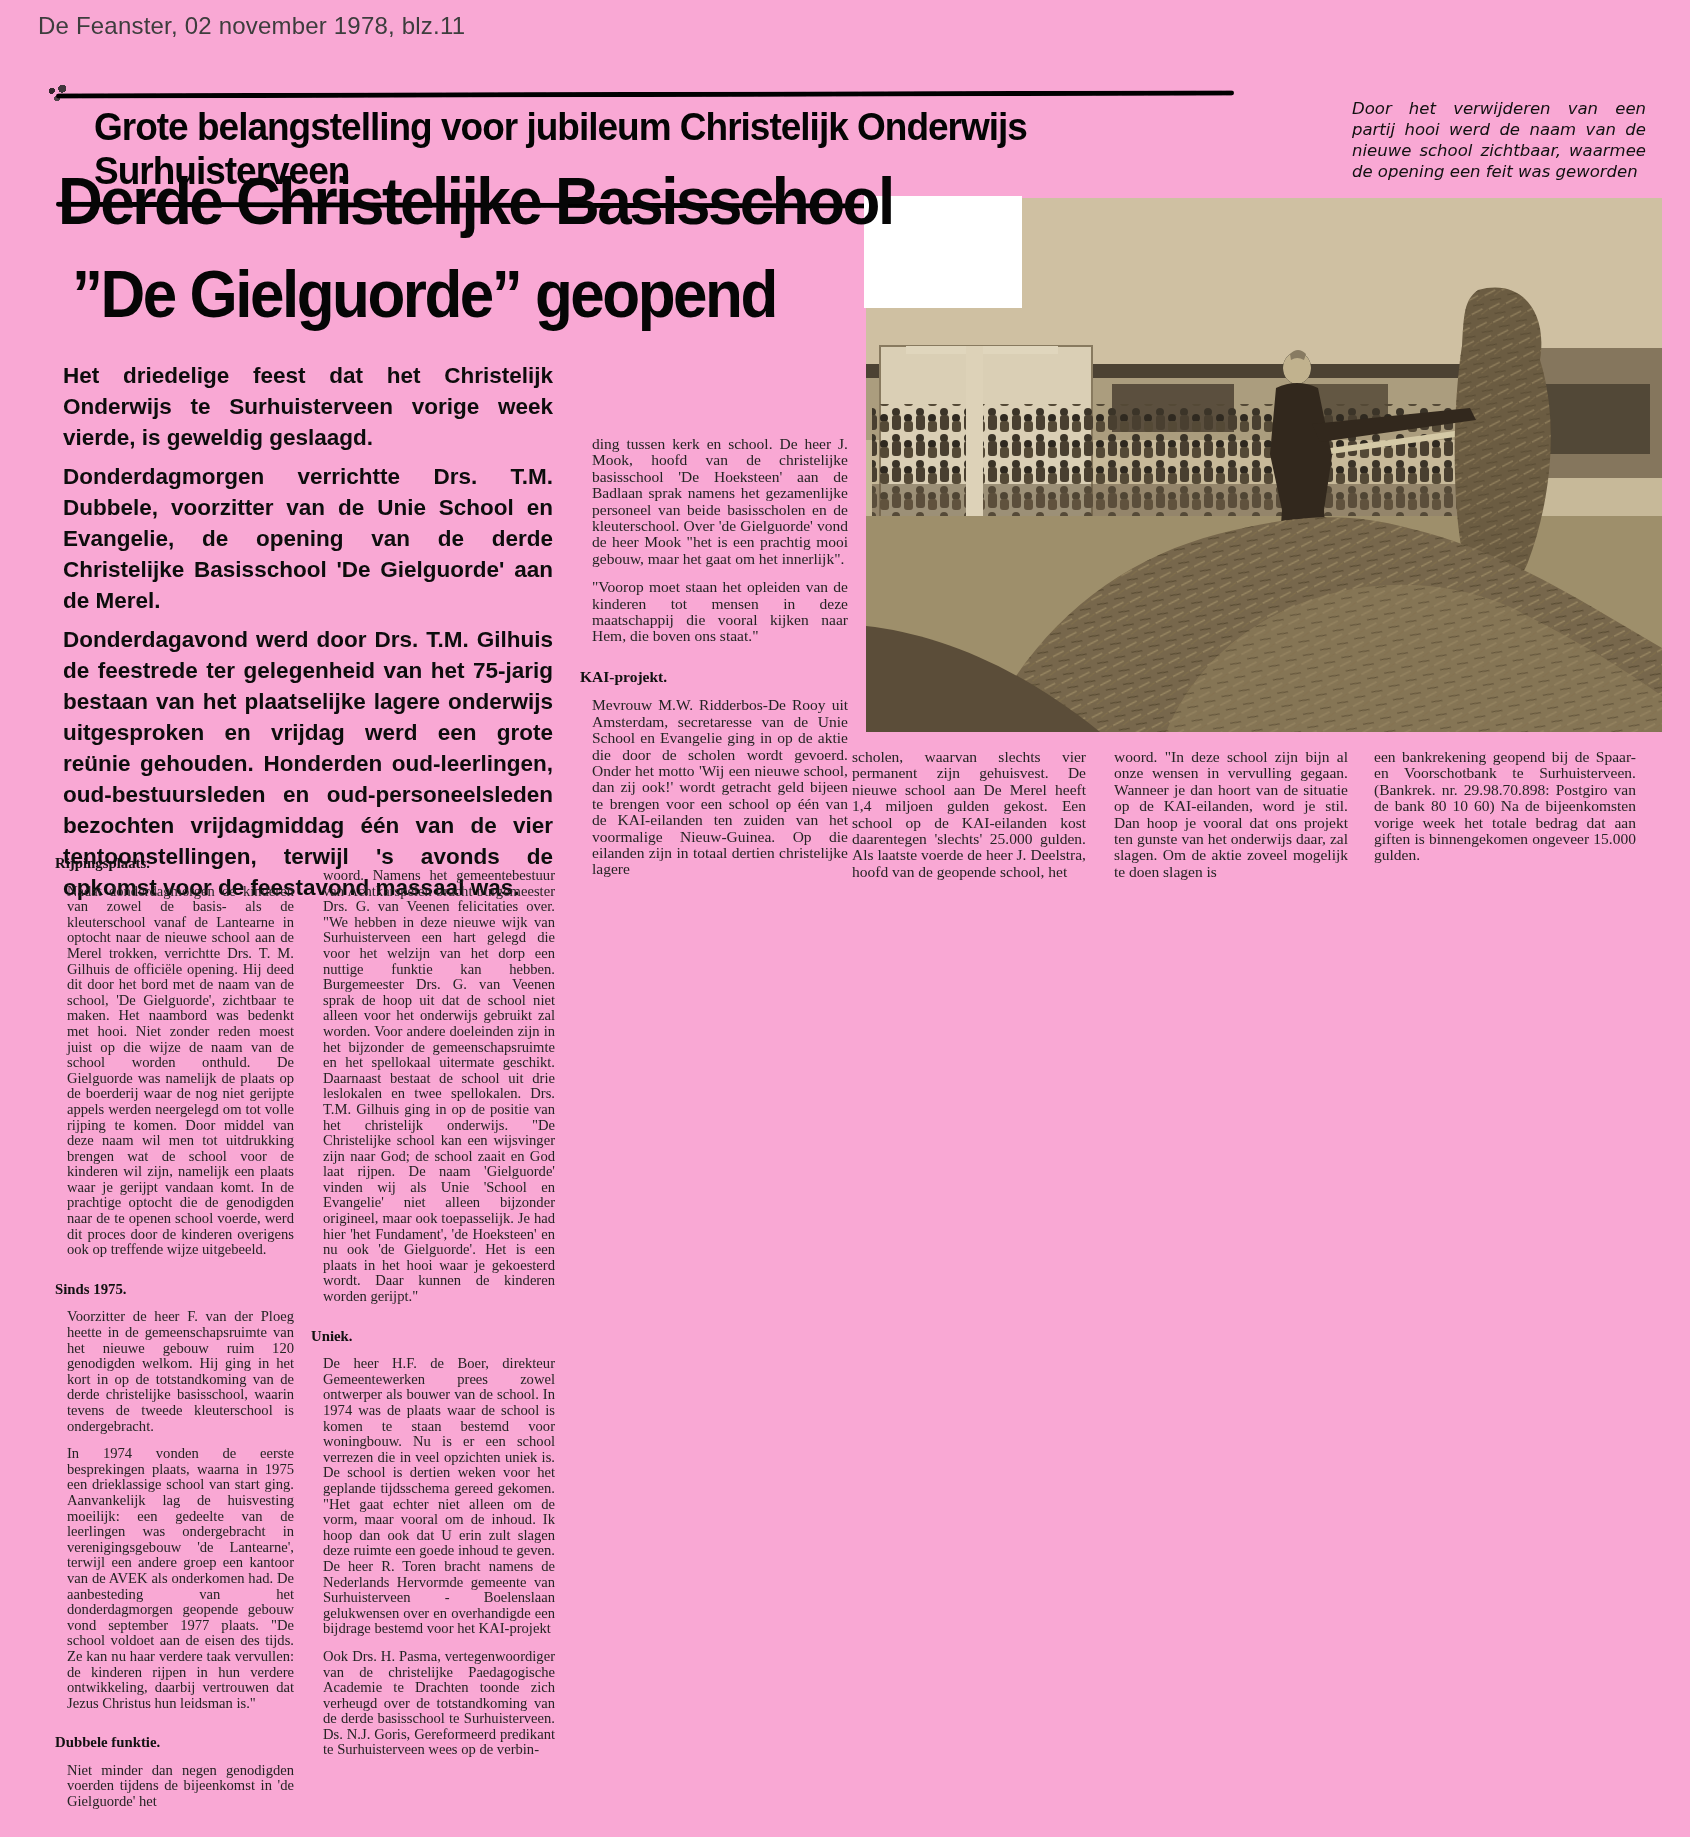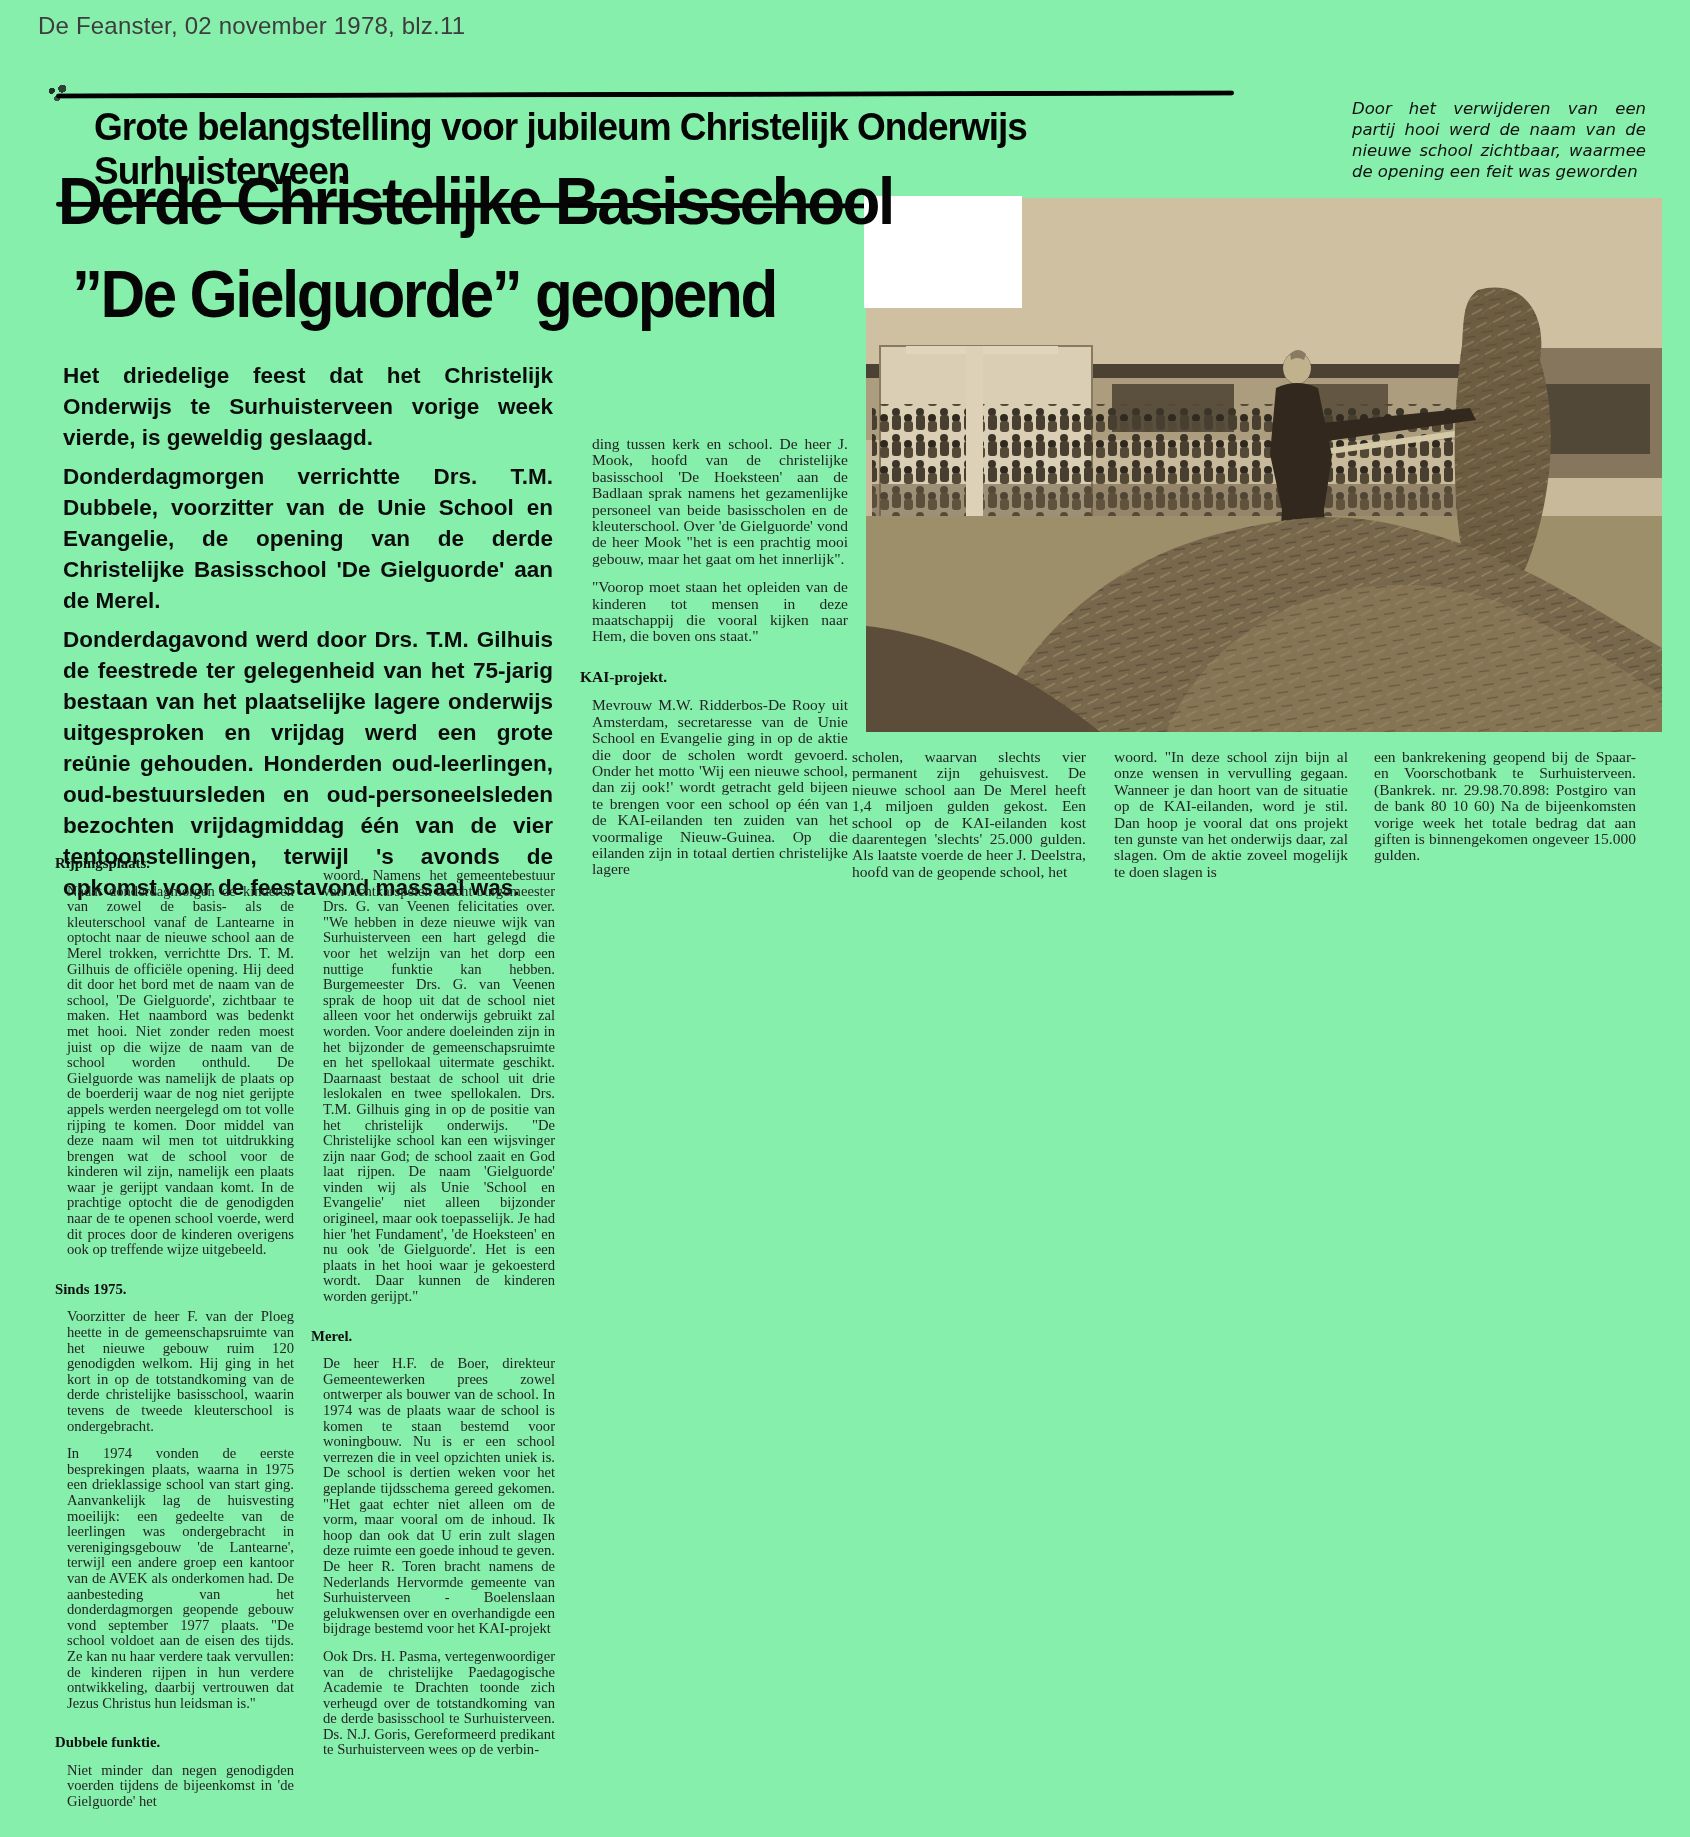--- a/index.html
+++ b/index.html
@@ -1,17 +1,17 @@
 <!DOCTYPE html>
 <html><head>
 <meta charset="utf-8">
 <style>
   html,body{margin:0;padding:0;background:#888;}
   .page{
-    position:relative;width:1690px;height:1837px;background:#86efac;
+    position:relative;width:1690px;height:1837px;background:#f9a8d4;
     overflow:hidden;font-family:"Liberation Serif",serif;color:#1c1c1c;
     margin:0 auto;
   }
   
   .source{
     position:absolute;left:38px;top:12px;
     font-family:"Liberation Sans",sans-serif;font-size:24px;color:#3d3d3d;
     letter-spacing:.2px;
   }
   
@@ -194,18 +194,18 @@
     <p>Nadat donderdagmorgen de kinderen van zowel de basis- als de kleuterschool vanaf de Lantearne in optocht naar de nieuwe school aan de Merel trokken, verrichtte Drs. T. M. Gilhuis de officiële opening. Hij deed dit door het bord met de naam van de school, 'De Gielguorde', zichtbaar te maken. Het naambord was bedenkt met hooi. Niet zonder reden moest juist op die wijze de naam van de school worden onthuld. De Gielguorde was namelijk de plaats op de boerderij waar de nog niet gerijpte appels werden neergelegd om tot volle rijping te komen. Door middel van deze naam wil men tot uitdrukking brengen wat de school voor de kinderen wil zijn, namelijk een plaats waar je gerijpt vandaan komt. In de prachtige optocht die de genodigden naar de te openen school voerde, werd dit proces door de kinderen overigens ook op treffende wijze uitgebeeld.</p>
     <div class="subhead">Sinds 1975.</div>
     <p>Voorzitter de heer F. van der Ploeg heette in de gemeenschapsruimte van het nieuwe gebouw ruim 120 genodigden welkom. Hij ging in het kort in op de totstandkoming van de derde christelijke basisschool, waarin tevens de tweede kleuterschool is ondergebracht.</p>
     <p>In 1974 vonden de eerste besprekingen plaats, waarna in 1975 een drieklassige school van start ging. Aanvankelijk lag de huisvesting moeilijk: een gedeelte van de leerlingen was ondergebracht in verenigingsgebouw 'de Lantearne', terwijl een andere groep een kantoor van de AVEK als onderkomen had. De aanbesteding van het donderdagmorgen geopende gebouw vond september 1977 plaats. "De school voldoet aan de eisen des tijds. Ze kan nu haar verdere taak vervullen: de kinderen rijpen in hun verdere ontwikkeling, daarbij vertrouwen dat Jezus Christus hun leidsman is."</p>
     <div class="subhead">Dubbele funktie.</div>
     <p>Niet minder dan negen genodigden voerden tijdens de bijeenkomst in 'de Gielguorde' het</p>
   </div>
 
   <div class="col col-mayor">
     <p>woord. Namens het gemeentebestuur van Achtkarspelen bracht burgemeester Drs. G. van Veenen felicitaties over. "We hebben in deze nieuwe wijk van Surhuisterveen een hart gelegd die voor het welzijn van het dorp een nuttige funktie kan hebben. Burgemeester Drs. G. van Veenen sprak de hoop uit dat de school niet alleen voor het onderwijs gebruikt zal worden. Voor andere doeleinden zijn in het bijzonder de gemeenschapsruimte en het spellokaal uitermate geschikt. Daarnaast bestaat de school uit drie leslokalen en twee spellokalen. Drs. T.M. Gilhuis ging in op de positie van het christelijk onderwijs. "De Christelijke school kan een wijsvinger zijn naar God; de school zaait en God laat rijpen. De naam 'Gielguorde' vinden wij als Unie 'School en Evangelie' niet alleen bijzonder origineel, maar ook toepasselijk. Je had hier 'het Fundament', 'de Hoeksteen' en nu ook 'de Gielguorde'. Het is een plaats in het hooi waar je gekoesterd wordt. Daar kunnen de kinderen worden gerijpt."</p>
-    <div class="subhead">Merel.</div>
+    <div class="subhead">Uniek.</div>
     <p>De heer H.F. de Boer, direkteur Gemeentewerken prees zowel ontwerper als bouwer van de school. In 1974 was de plaats waar de school is komen te staan bestemd voor woningbouw. Nu is er een school verrezen die in veel opzichten uniek is. De school is dertien weken voor het geplande tijdsschema gereed gekomen. "Het gaat echter niet alleen om de vorm, maar vooral om de inhoud. Ik hoop dan ook dat U erin zult slagen deze ruimte een goede inhoud te geven. De heer R. Toren bracht namens de Nederlands Hervormde gemeente van Surhuisterveen - Boelenslaan gelukwensen over en overhandigde een bijdrage bestemd voor het KAI-projekt</p>
     <p>Ook Drs. H. Pasma, vertegenwoordiger van de christelijke Paedagogische Academie te Drachten toonde zich verheugd over de totstandkoming van de derde basisschool te Surhuisterveen. Ds. N.J. Goris, Gereformeerd predikant te Surhuisterveen wees op de verbin-</p>
   </div>
 
 </div>
 
 </body></html>

